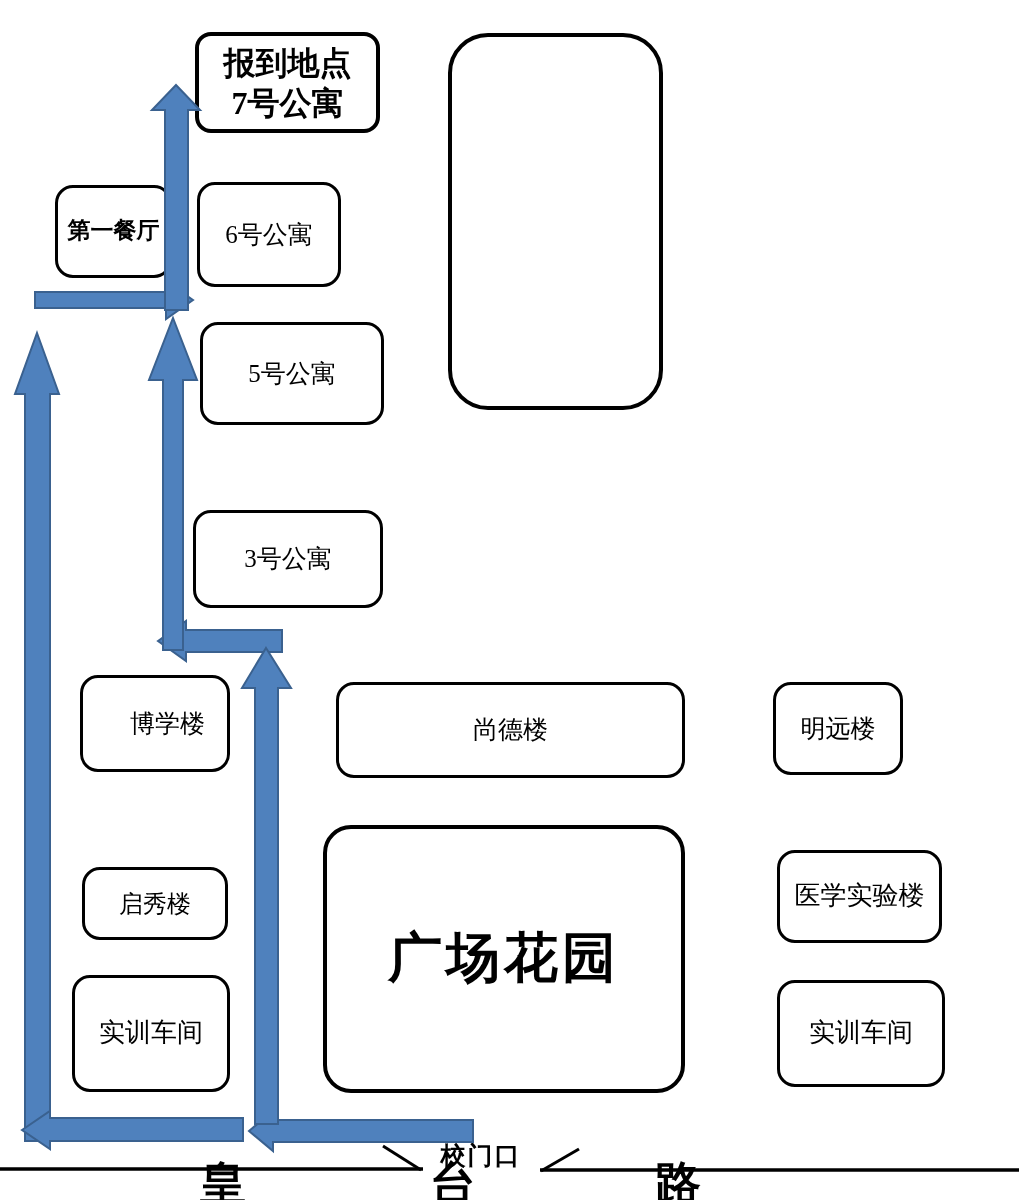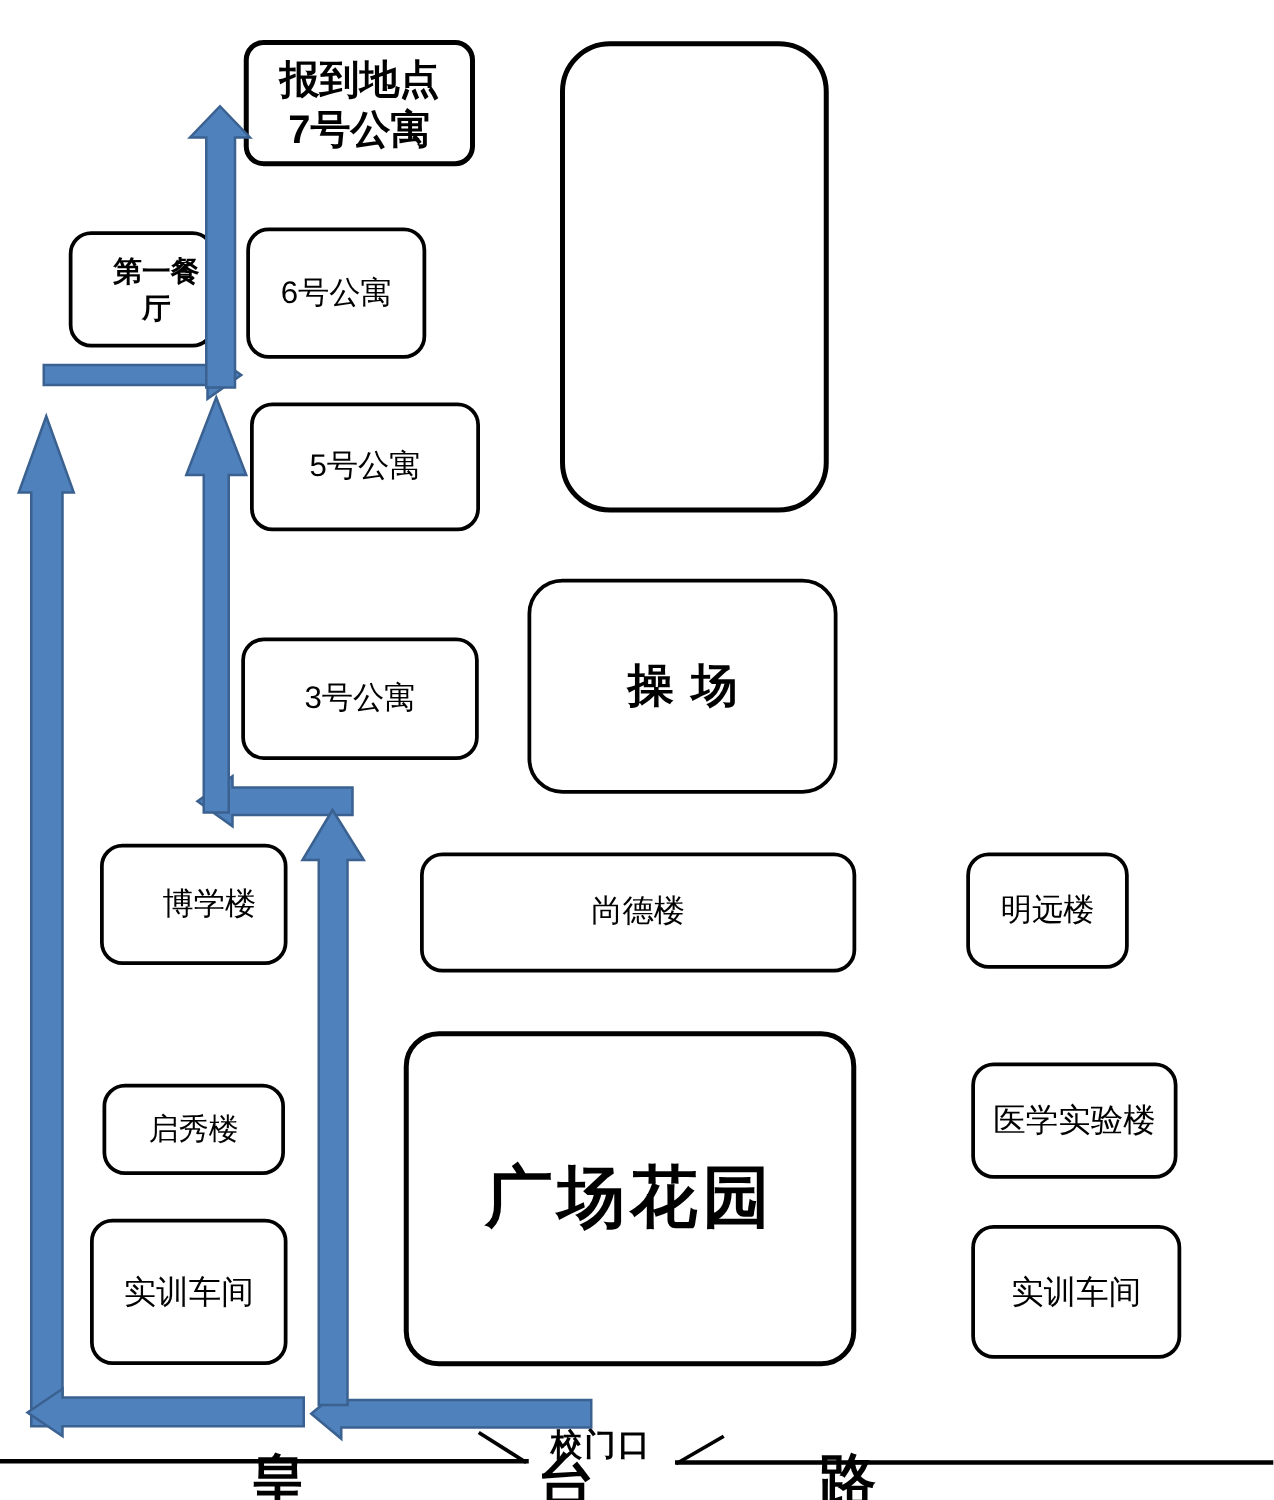--- a/index.html
+++ b/index.html
@@ -1,28 +1,28 @@
 <!DOCTYPE html>
 <html><head>
 <meta charset="utf-8">
 <style>
   html,body{margin:0;padding:0;background:#ffffff;}
   .stage{
     position:relative;width:1019px;height:1200px;background:#ffffff;
-    overflow:hidden;font-family:Liberation Sans, sans-serif;color:#000;
+    overflow:hidden;font-family:Liberation Serif, serif;color:#000;
   }
   .box{
     position:absolute;background:#ffffff;border:3.5px solid #000;
     border-radius:18px;display:flex;flex-direction:column;
     align-items:center;justify-content:center;text-align:center;
     box-sizing:border-box;line-height:1.25;
   }
   .b-reg{left:195px;top:32px;width:185px;height:101px;border-width:4px;border-radius:16px;
          font-size:32px;font-weight:900;}
-  .b-canteen{left:55px;top:185px;width:117px;height:93px;font-size:23px;font-weight:700;padding-left:23px;}
+  .b-canteen{left:55px;top:185px;width:117px;height:93px;font-size:23px;font-weight:700;}
   .b-apt6{left:197px;top:182px;width:144px;height:105px;font-size:25px;}
   .b-apt5{left:200px;top:322px;width:184px;height:103px;font-size:25px;}
   .b-apt3{left:193px;top:510px;width:190px;height:98px;font-size:25px;}
   .b-empty{left:448px;top:33px;width:215px;height:377px;border-width:4px;border-radius:40px;}
   .b-play{left:422px;top:463px;width:248px;height:172px;border-radius:28px;
           font-size:37px;font-weight:900;letter-spacing:14px;text-indent:14px;}
   .b-boxue{left:80px;top:675px;width:150px;height:97px;font-size:25px;padding-left:25px;}
   .b-shangde{left:336px;top:682px;width:349px;height:96px;font-size:25px;}
   .b-mingyuan{left:773px;top:682px;width:130px;height:93px;font-size:25px;}
   .b-qixiu{left:82px;top:867px;width:146px;height:73px;font-size:24px;}
@@ -68,23 +68,20 @@
   <div class="box b-apt5">
     <span>5号公寓</span>
   </div>
 
   <div class="box b-apt3">
     <span>3号公寓</span>
   </div>
 
   <div class="box b-empty"></div>
 
-  <div class="box b-play">
-    <span>操场</span>
-  </div>
 
   <div class="box b-boxue">
     <span>博学楼</span>
   </div>
 
   <div class="box b-shangde">
     <span>尚德楼</span>
   </div>
 
   <div class="box b-mingyuan">

